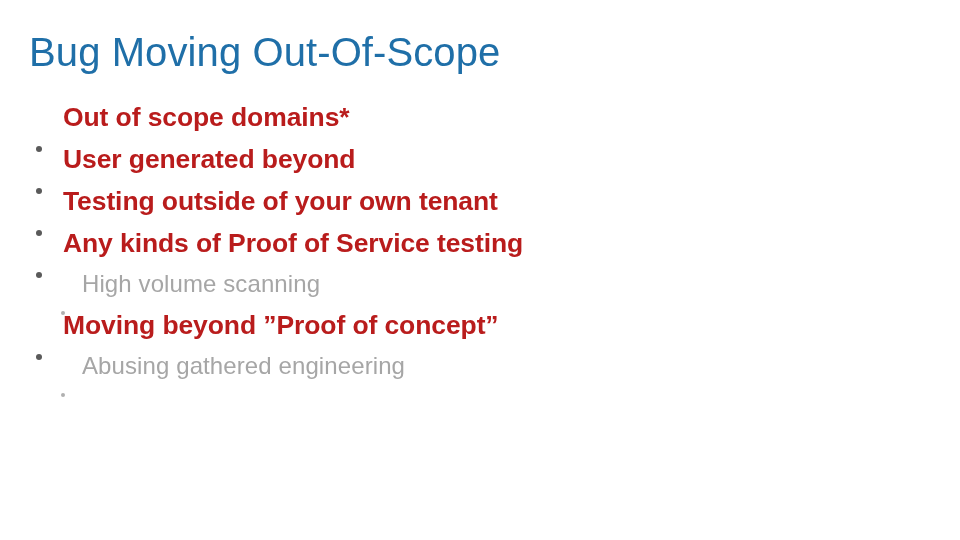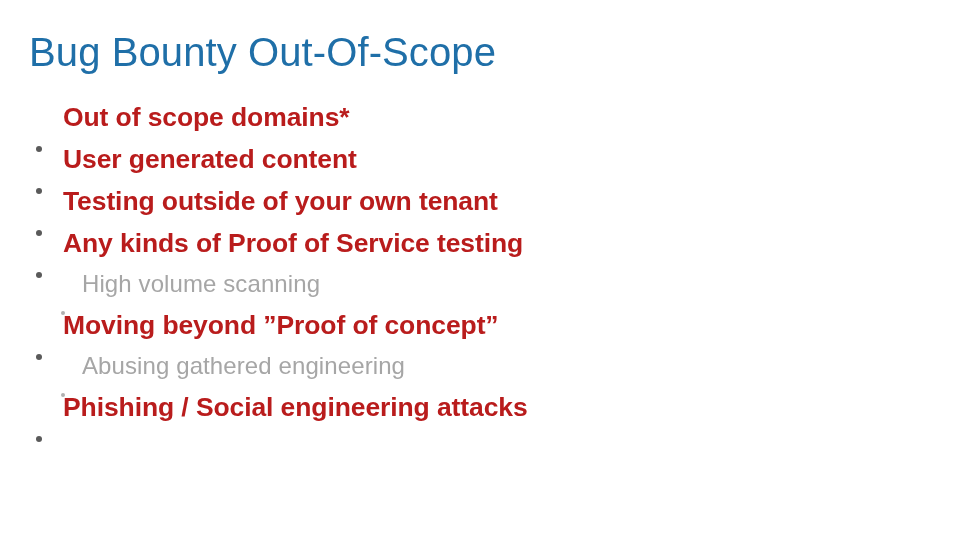--- a/index.html
+++ b/index.html
@@ -110,32 +110,32 @@
     color: #a6a6a6;
     letter-spacing: 0.1px;
     white-space: nowrap;
   }
 </style>
 </head>
 <body>
 
 <div class="slide">
 
-  <div class="slide-title">Bug Bounty Out-Of-Scope</div>
+  <div class="slide-title">Bug Moving Out-Of-Scope</div>
 
   <div class="body-list">
 
     <div class="bullet-row lvl1">
       <span class="marker"></span>
       <span class="bullet-text">Out of scope domains*</span>
     </div>
 
     <div class="bullet-row lvl1">
       <span class="marker"></span>
-      <span class="bullet-text">User generated content</span>
+      <span class="bullet-text">User generated beyond</span>
     </div>
 
     <div class="bullet-row lvl1">
       <span class="marker"></span>
       <span class="bullet-text">Testing outside of your own tenant</span>
     </div>
 
     <div class="bullet-row lvl1">
       <span class="marker"></span>
       <span class="bullet-text">Any kinds of Proof of Service testing</span>
@@ -149,19 +149,15 @@
     <div class="bullet-row lvl1">
       <span class="marker"></span>
       <span class="bullet-text">Moving beyond ”Proof of concept”</span>
     </div>
 
     <div class="bullet-row lvl2">
       <span class="marker"></span>
       <span class="bullet-text">Abusing gathered engineering</span>
     </div>
 
-    <div class="bullet-row lvl1">
-      <span class="marker"></span>
-      <span class="bullet-text">Phishing / Social engineering attacks</span>
-    </div>
 
   </div>
 </div>
 
 </body></html>

